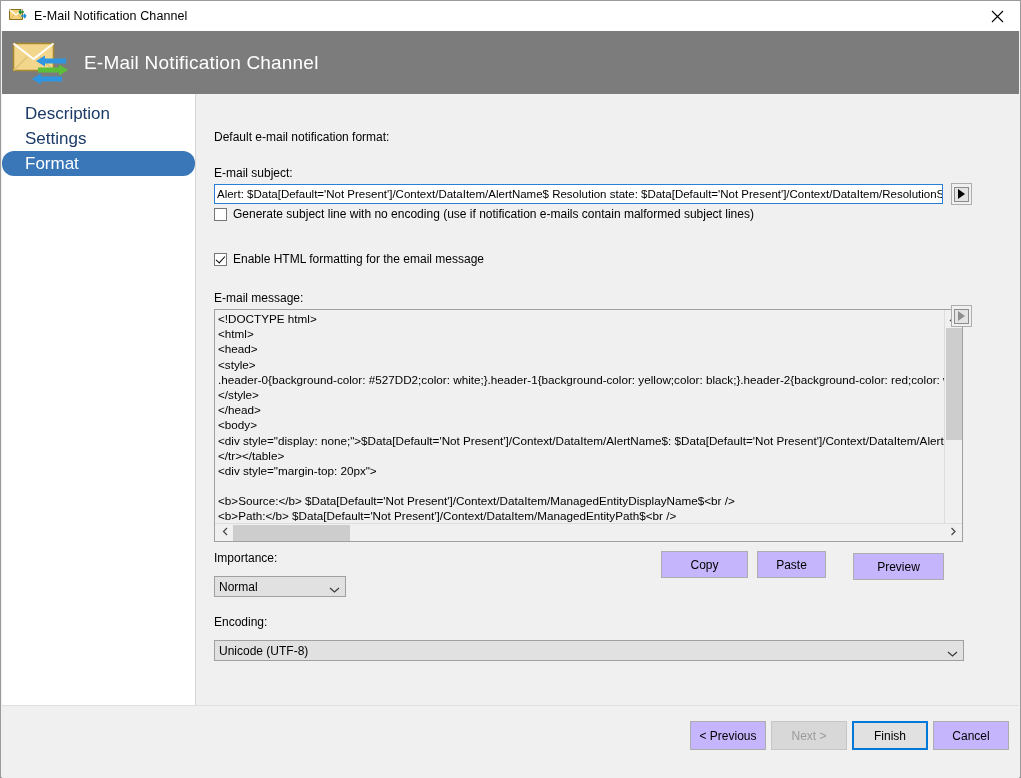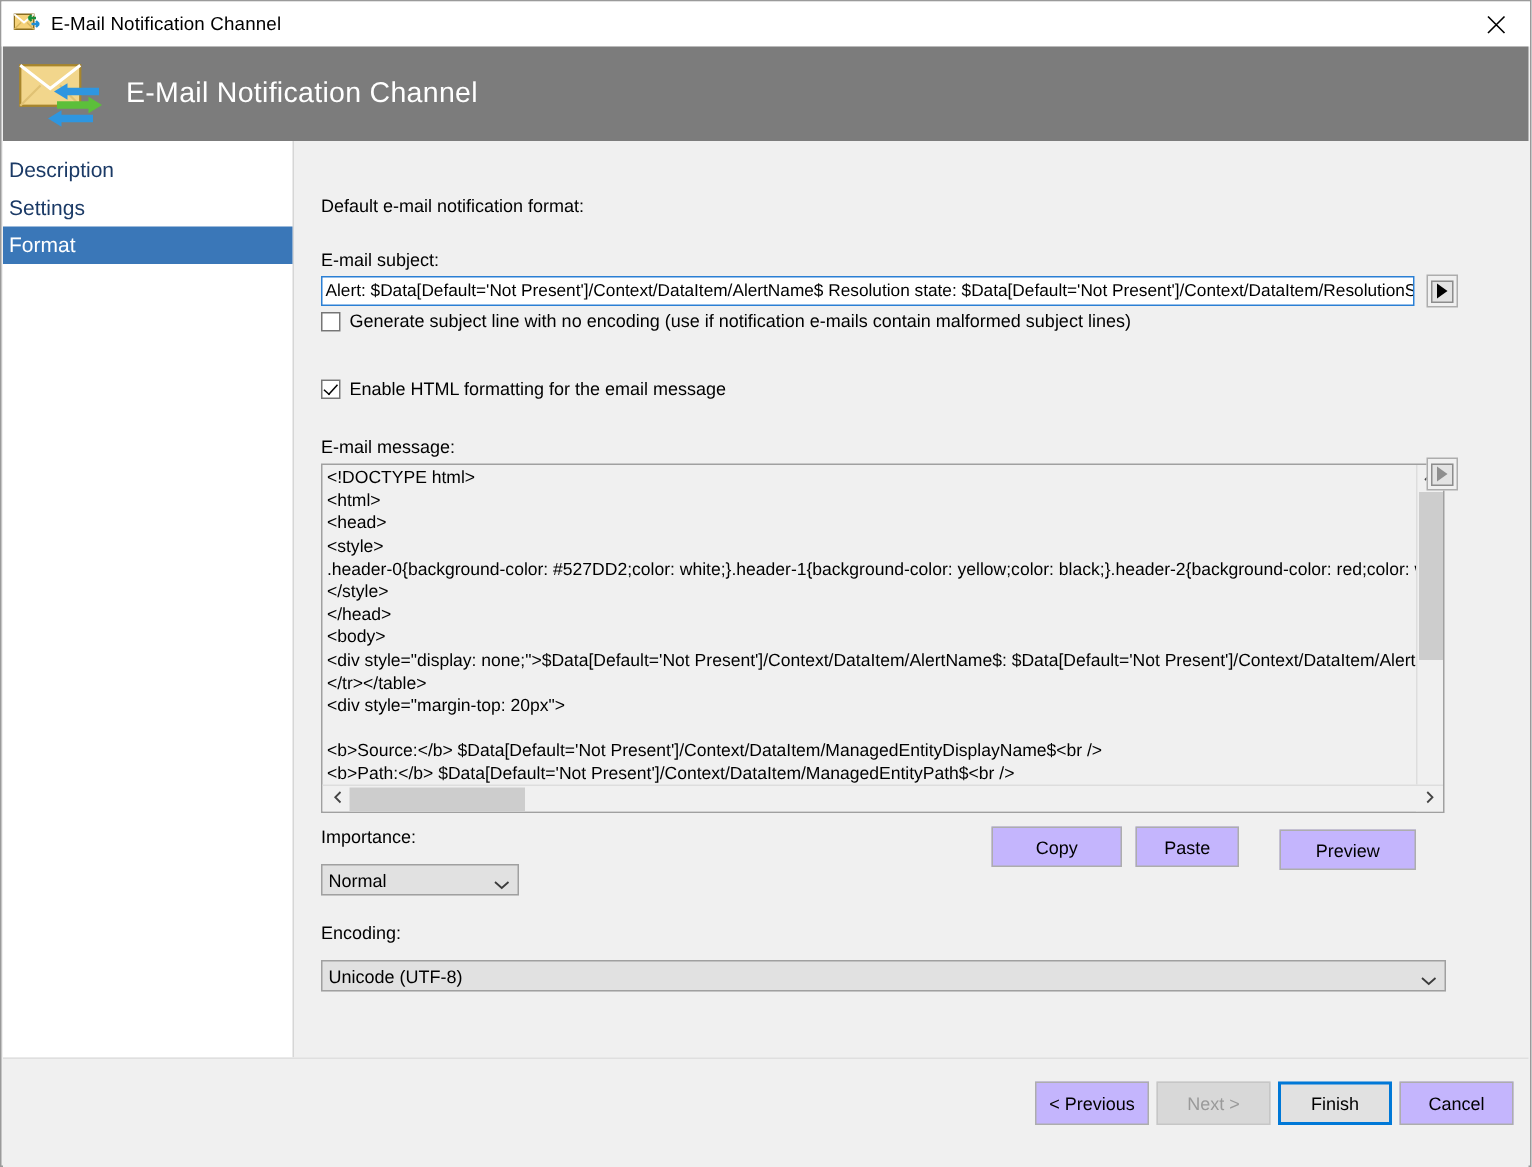--- a/index.html
+++ b/index.html
@@ -87,29 +87,30 @@
     left: 1px; top: 93px;
     width: 194px; height: 611px;
     background: #ffffff;
     border-right: 1px solid #d6d6d6;
     box-sizing: border-box;
     padding-top: 7px;
   }
   .nav-item {
     height: 25px;
     line-height: 25px;
-    padding-left: 4px;
-    font-size: 14px;
+    padding-left: 23px;
+    font-size: 17px;
     color: #1b3a66;
     cursor: default;
     white-space: nowrap;
   }
   .nav-item.selected {
     background: #3a77b8;
     color: #ffffff;
+    border-radius: 12px;
   }
 
   
   #content {
     position: absolute;
     left: 195px; top: 93px;
     width: 823px; height: 611px;
     background: #f0f0f0;
   }
 

